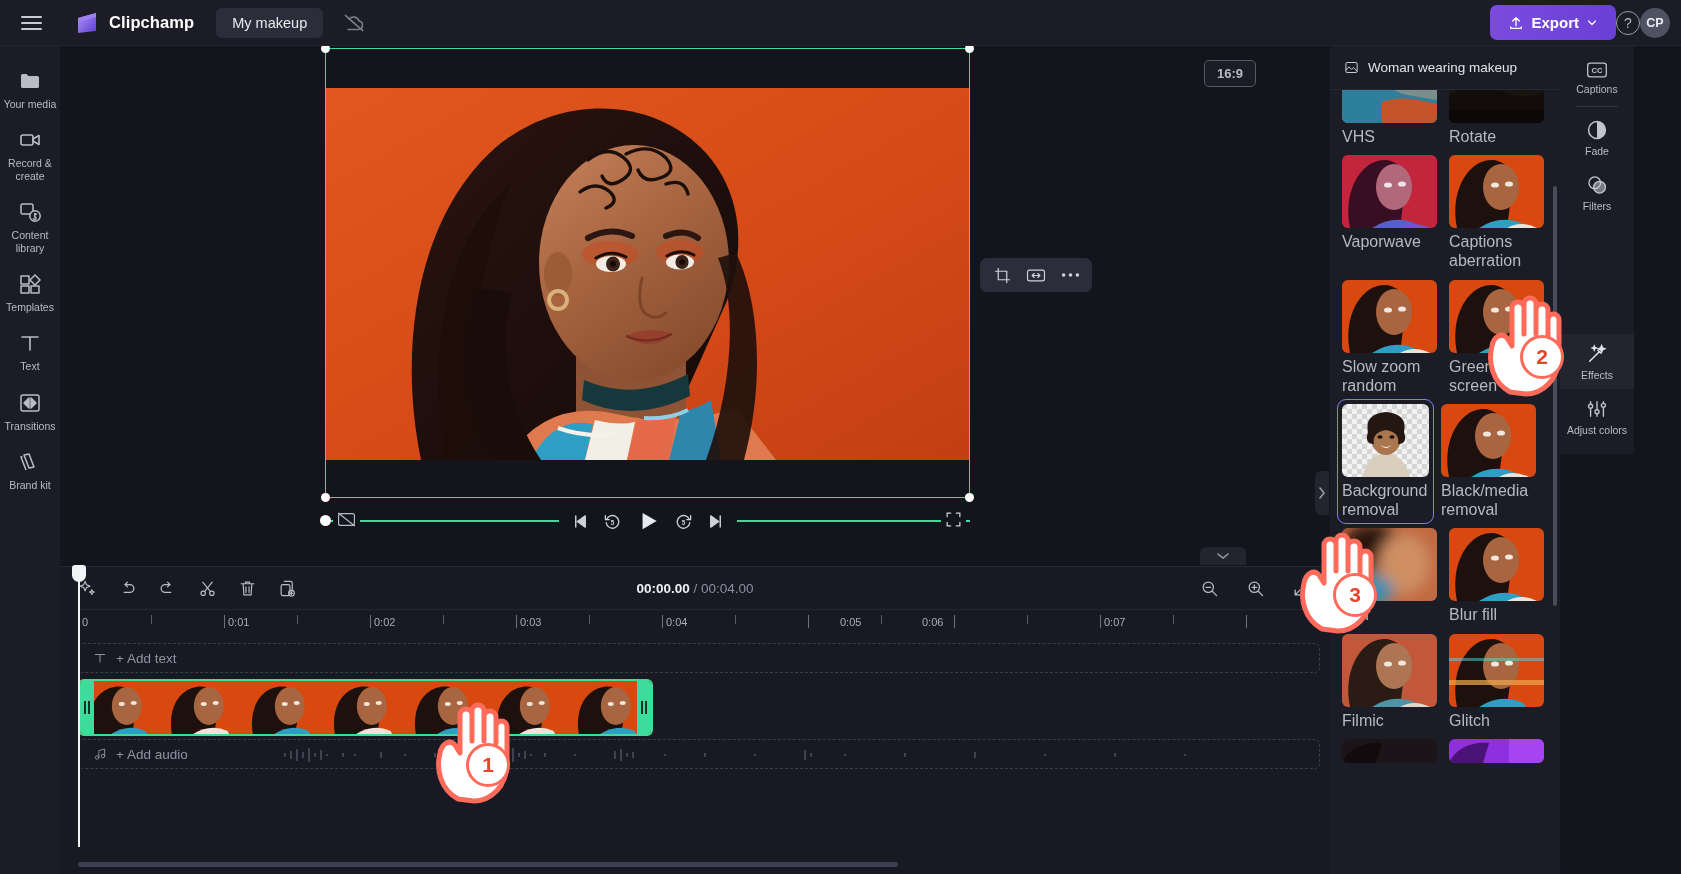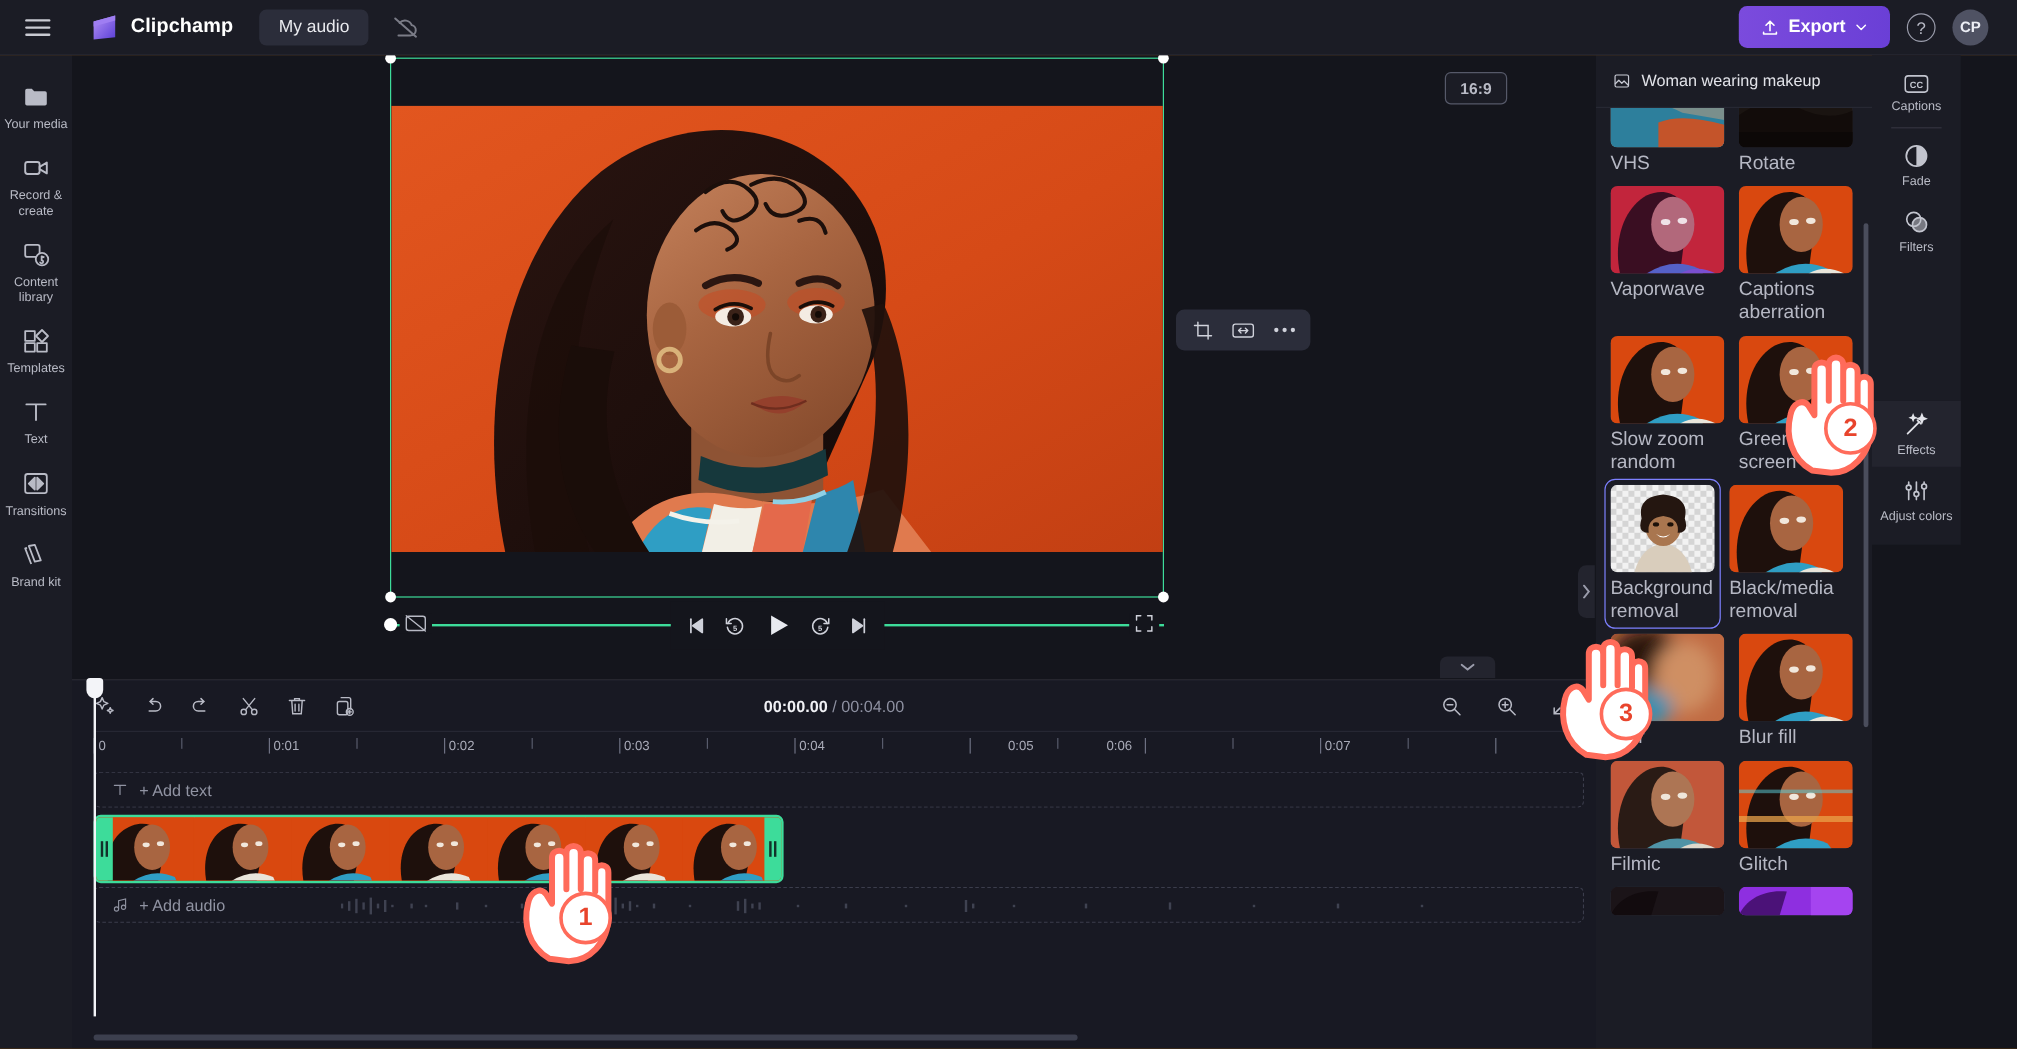--- a/index.html
+++ b/index.html
@@ -3,39 +3,39 @@
 <meta charset="utf-8">
 <style>
   * { box-sizing: border-box; margin: 0; padding: 0; }
   html, body {
     width: 1681px; height: 874px;
     background: #14151c;
     font-family: "Liberation Sans", sans-serif;
     color: #e6e7ea;
     overflow: hidden;
   }
-  #app { position: relative; width: 1681px; height: 874px; background: #a16207; }
+  #app { position: relative; width: 1681px; height: 874px; background: #1d4ed8; }
 
   
   .topbar {
     position: absolute; left: 0; top: 0; width: 1681px; height: 46px;
     background: #1b1c25; display: flex; align-items: center;
     border-bottom: 1px solid #23242e; z-index: 20;
   }
   .hamburger { width: 46px; display: flex; flex-direction: column; gap: 4px; align-items: center; margin-left: 8px; cursor: pointer; }
   .hamburger span { display: block; width: 21px; height: 2px; background: #c9cad2; border-radius: 2px; }
   .brand { display: flex; align-items: center; gap: 9px; margin-left: 20px; }
   .brand-logo { width: 26px; height: 22px; position: relative; }
   .brand-name { font-size: 16.5px; font-weight: 600; color: #fff; letter-spacing: .1px; }
   .proj-name {
     margin-left: 22px; background: #2b2d3a; color: #e9eaee;
     font-size: 14.5px; padding: 7px 16px; border-radius: 6px; cursor: pointer;
   }
   .cloud-icon { margin-left: 18px; width: 26px; height: 26px; opacity: .62; cursor: pointer; }
-  .topbar-right { margin-left: auto; display: flex; align-items: center; gap: 14px; padding-right: 24px; }
+  .topbar-right { margin-left: auto; display: flex; align-items: center; gap: 0; padding-right: 11px; }
   .export-btn {
     display: flex; align-items: center; gap: 7px;
     background: linear-gradient(95deg,#7b4bdd,#6a3fd6); color: #fff;
     font-size: 15px; font-weight: 600; padding: 9px 18px; border-radius: 7px; cursor: pointer;
   }
   .help-icon { width: 24px; height: 24px; border: 1.6px solid #9a9cab; border-radius: 50%;
     display: flex; align-items: center; justify-content: center; font-size: 14px; color: #b6b8c4; cursor: pointer; }
   .avatar {
     width: 30px; height: 30px; border-radius: 50%; background: #4f5263; color: #eceef5;
     display: flex; align-items: center; justify-content: center; font-size: 12.5px; font-weight: 600; cursor: pointer;
@@ -180,21 +180,21 @@
             <stop offset="0" stop-color="#b592f6"></stop>
                 <stop offset="1" stop-color="#5b3fd6"></stop>
           </linearGradient>
             </defs>
           <path d="M4 6 L22 1 L22 19 L4 21 Z" fill="url(#lg)"></path>
           <path d="M4 6 L22 1 L22 5 L4 10 Z" fill="#9f7ef2"></path>
         </svg>
       </div>
       <div class="brand-name">Clipchamp</div>
     </div>
-    <div class="proj-name">My audio</div>
+    <div class="proj-name">My makeup</div>
     <div class="cloud-icon">
       <svg width="26" height="26" viewBox="0 0 24 24" fill="none" stroke="#b6b8c4" stroke-width="1.5" stroke-linecap="round">
         <path d="M6.5 18h9.5a4 4 0 0 0 .7-7.9A5.5 5.5 0 0 0 7.4 8.4"></path>
         <path d="M4 5 L20 19"></path>
       </svg>
     </div>
     <div class="topbar-right">
       <div class="export-btn">
         <svg width="16" height="16" viewBox="0 0 24 24" fill="none" stroke="#fff" stroke-width="2" stroke-linecap="round" stroke-linejoin="round">
           <path d="M12 16V4M7 9l5-5 5 5M4 18v2h16v-2"></path>

